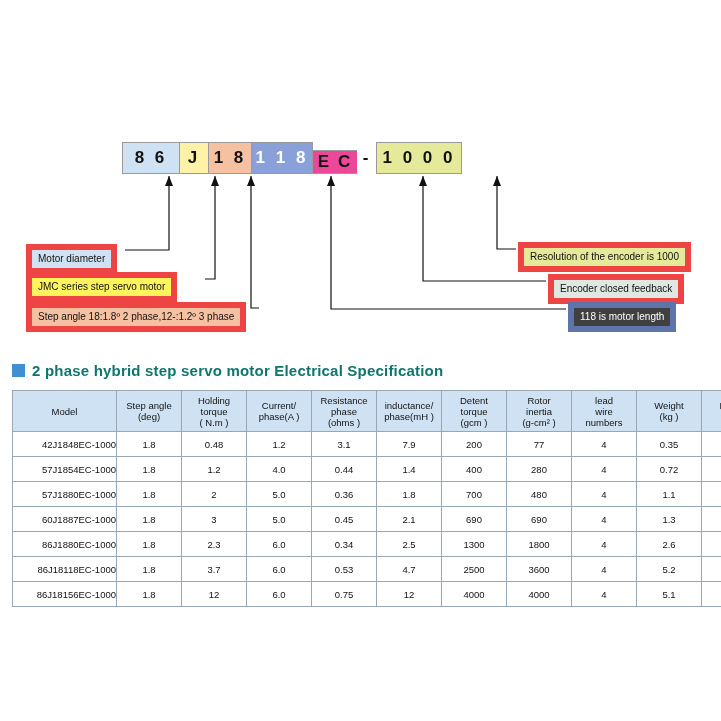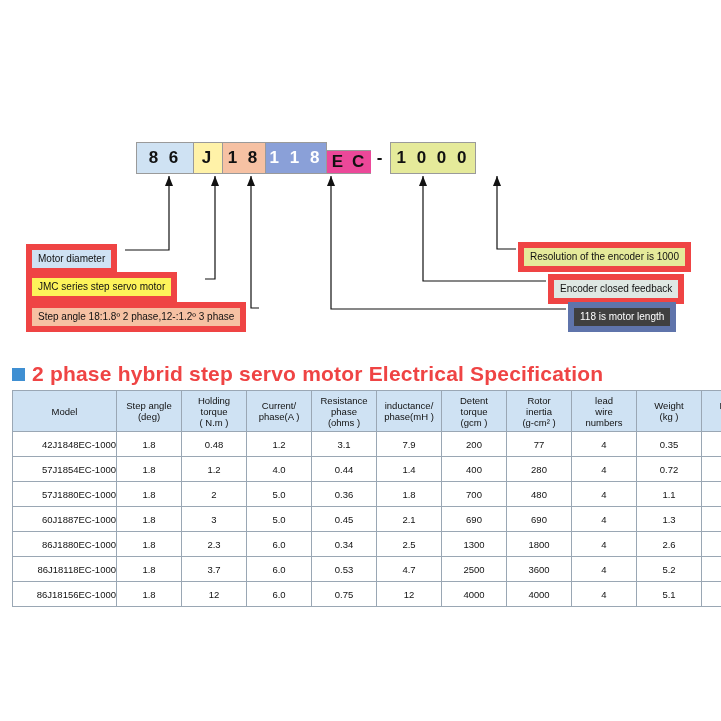--- a/index.html
+++ b/index.html
@@ -18,21 +18,21 @@
   
   #diagram {
     position: absolute;
     left: 0;
     top: 0;
     width: 721px;
     height: 355px;
   }
   .code-row {
     position: absolute;
-    left: 136px;
+    left: 122px;
     top: 142px;
     display: flex;
     align-items: stretch;
     height: 32px;
   }
   .code-cell {
     display: flex;
     align-items: center;
     justify-content: center;
     font-family: "Liberation Sans", sans-serif;
@@ -86,23 +86,23 @@
     display: flex;
     align-items: center;
   }
   #section-heading .bullet {
     width: 13px;
     height: 13px;
     background: #3f8fd2;
     margin-right: 7px;
   }
   #section-heading .htext {
-    font-size: 21px;
+    font-size: 15px;
     font-weight: bold;
-    color: #ef4444;
+    color: #0f766e;
     letter-spacing: 0.2px;
   }
 
   
   #spec-table {
     position: absolute;
     left: 12px;
     top: 390px;
     border-collapse: collapse;
     width: 697px;

